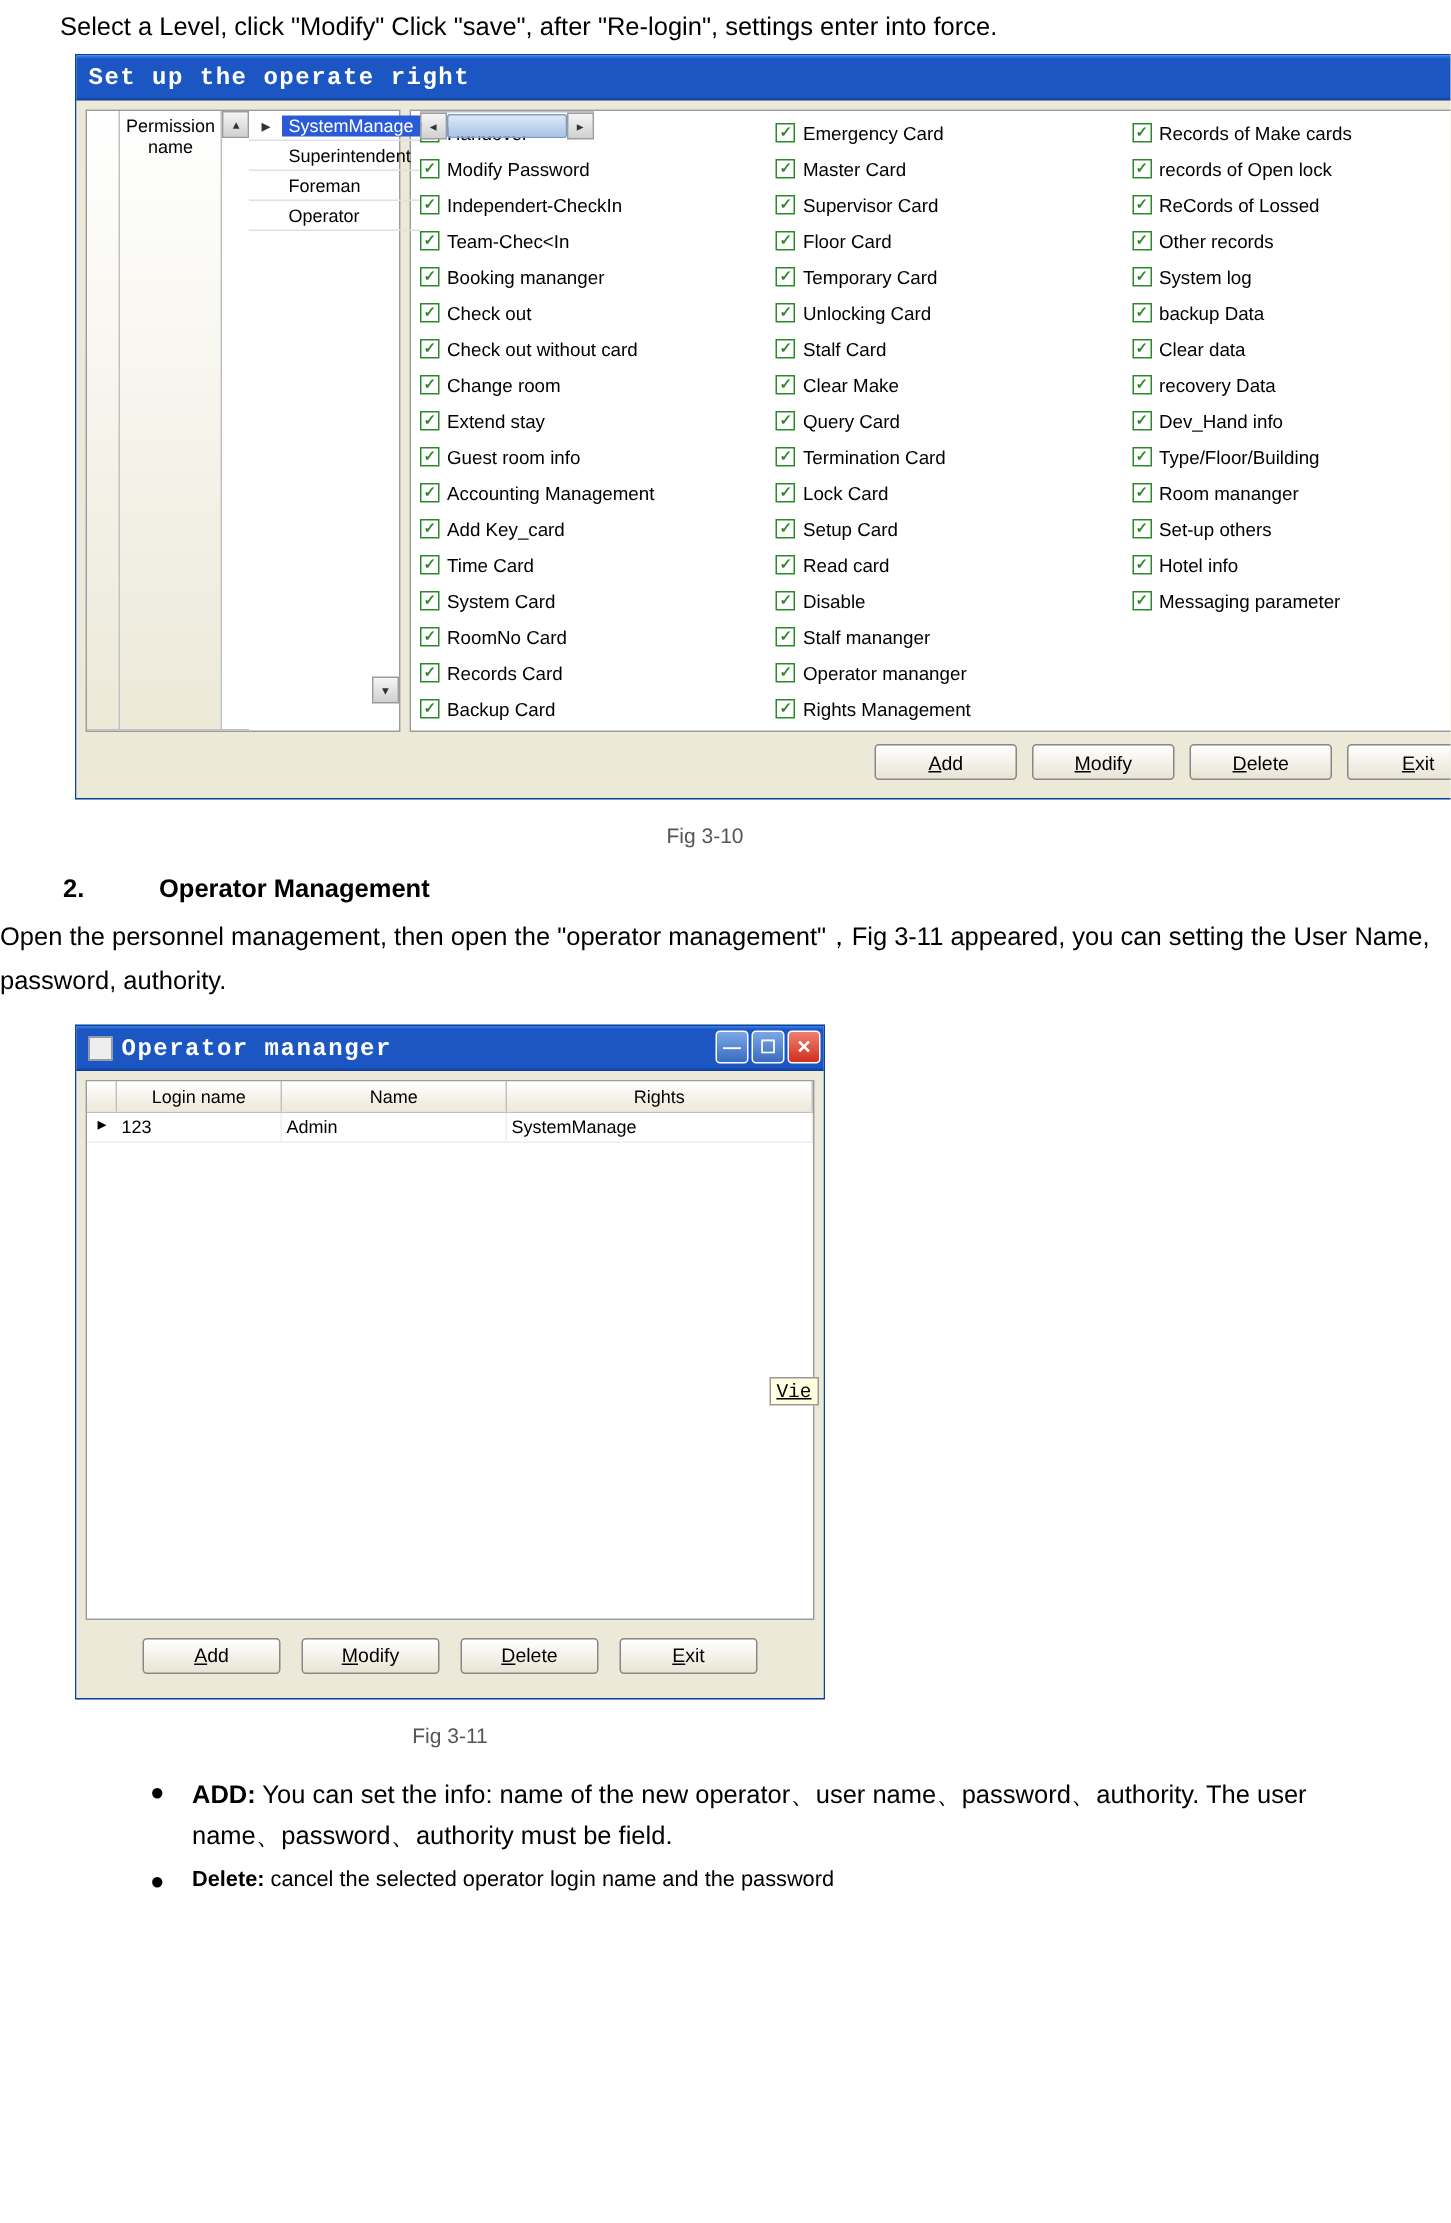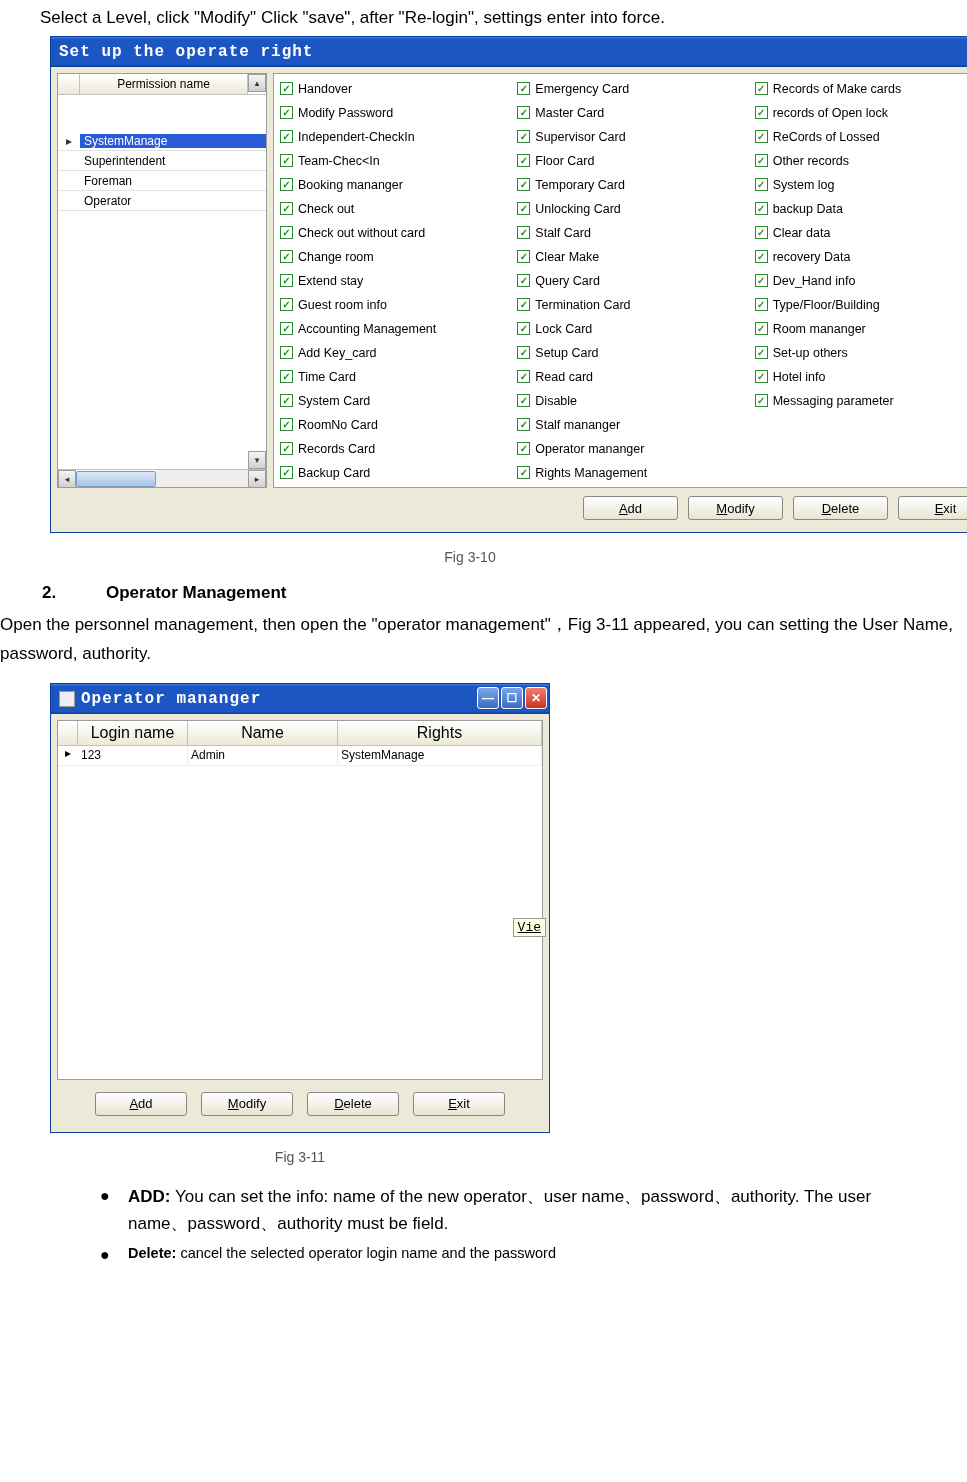--- a/index.html
+++ b/index.html
@@ -61,23 +61,21 @@
   .client {
     padding: 6px;
     background: #ece9d8;
   }
   .panel-split { display: flex; gap: 6px; }
   .list-panel {
     width: 210px;
     background: #fff;
     border: 1px solid #9c9c9c;
     display: flex;
-    flex-direction: column;
     position: relative;
-    gap: 36px;
   }
   .list-header-row {
     display: flex;
     border-bottom: 1px solid #c0c0c0;
   }
   .list-header-row .col-h {
     flex: 1;
     font-size: 12px;
     padding: 3px 4px;
     background: linear-gradient(to bottom,#fff,#ece9d8);
@@ -167,21 +165,21 @@
   .body-text { font-size:17px; margin: 4px 6px 14px 0; line-height:1.7; }
   
   .grid2 {
     background:#fff; border:1px solid #9c9c9c; height:360px;
     display:flex; flex-direction:column; position:relative;
   }
   .grid2 .hdr { display:flex; border-bottom:1px solid #c0c0c0; }
   .grid2 .hdr .gh {
     background:linear-gradient(to bottom,#fff,#ece9d8);
     border-right:1px solid #c0c0c0;
-    font-size:16px; text-align:center; padding:3px 2px;
+    font-size:12px; text-align:center; padding:3px 2px;
   }
   .grid2 .row { display:flex; height:20px; font-size:12px; border-bottom:1px solid #eee; }
   .grid2 .row .gm { width:20px; text-align:center; }
   .grid2 .row .gc { border-right:1px solid #eee; padding:2px 3px; }
   .gh0,.gc0{width:20px;}
   .gh1,.gc1{width:110px;}
   .gh2,.gc2{width:150px;}
   .gh3,.gc3{flex:1;}
   .side-tag{
     position:absolute;right:-4px;top:55%;

